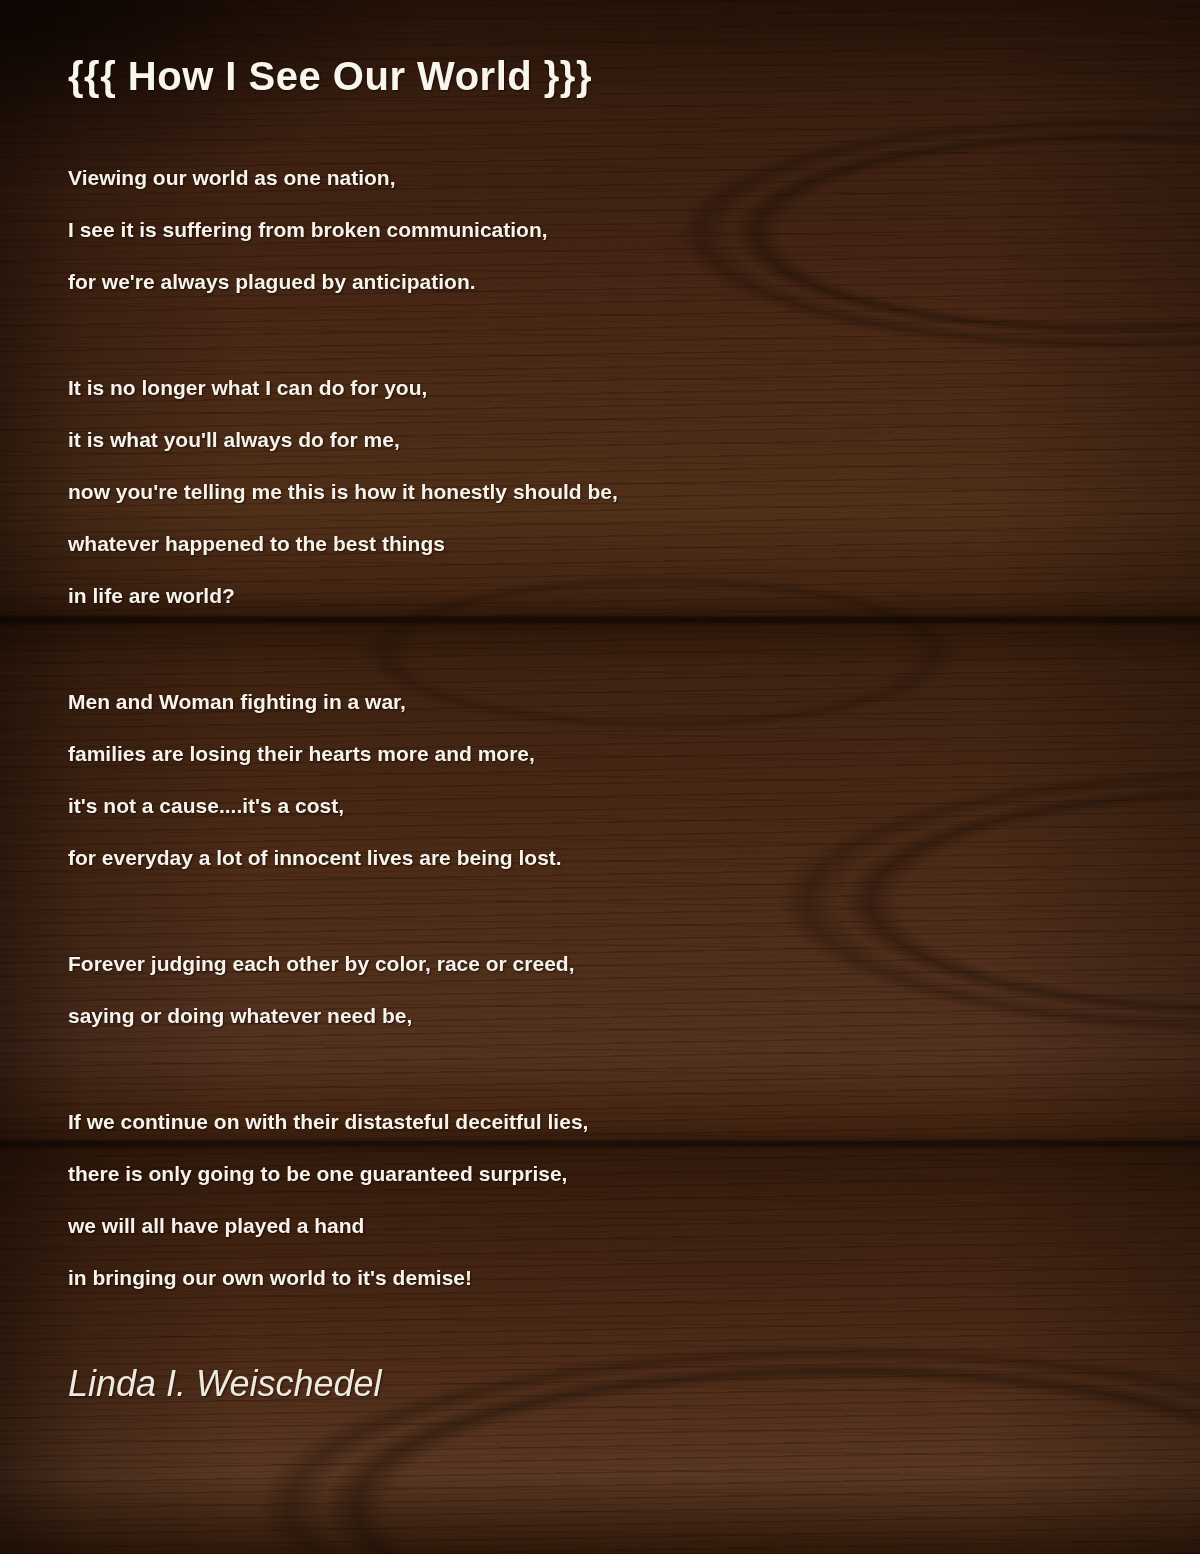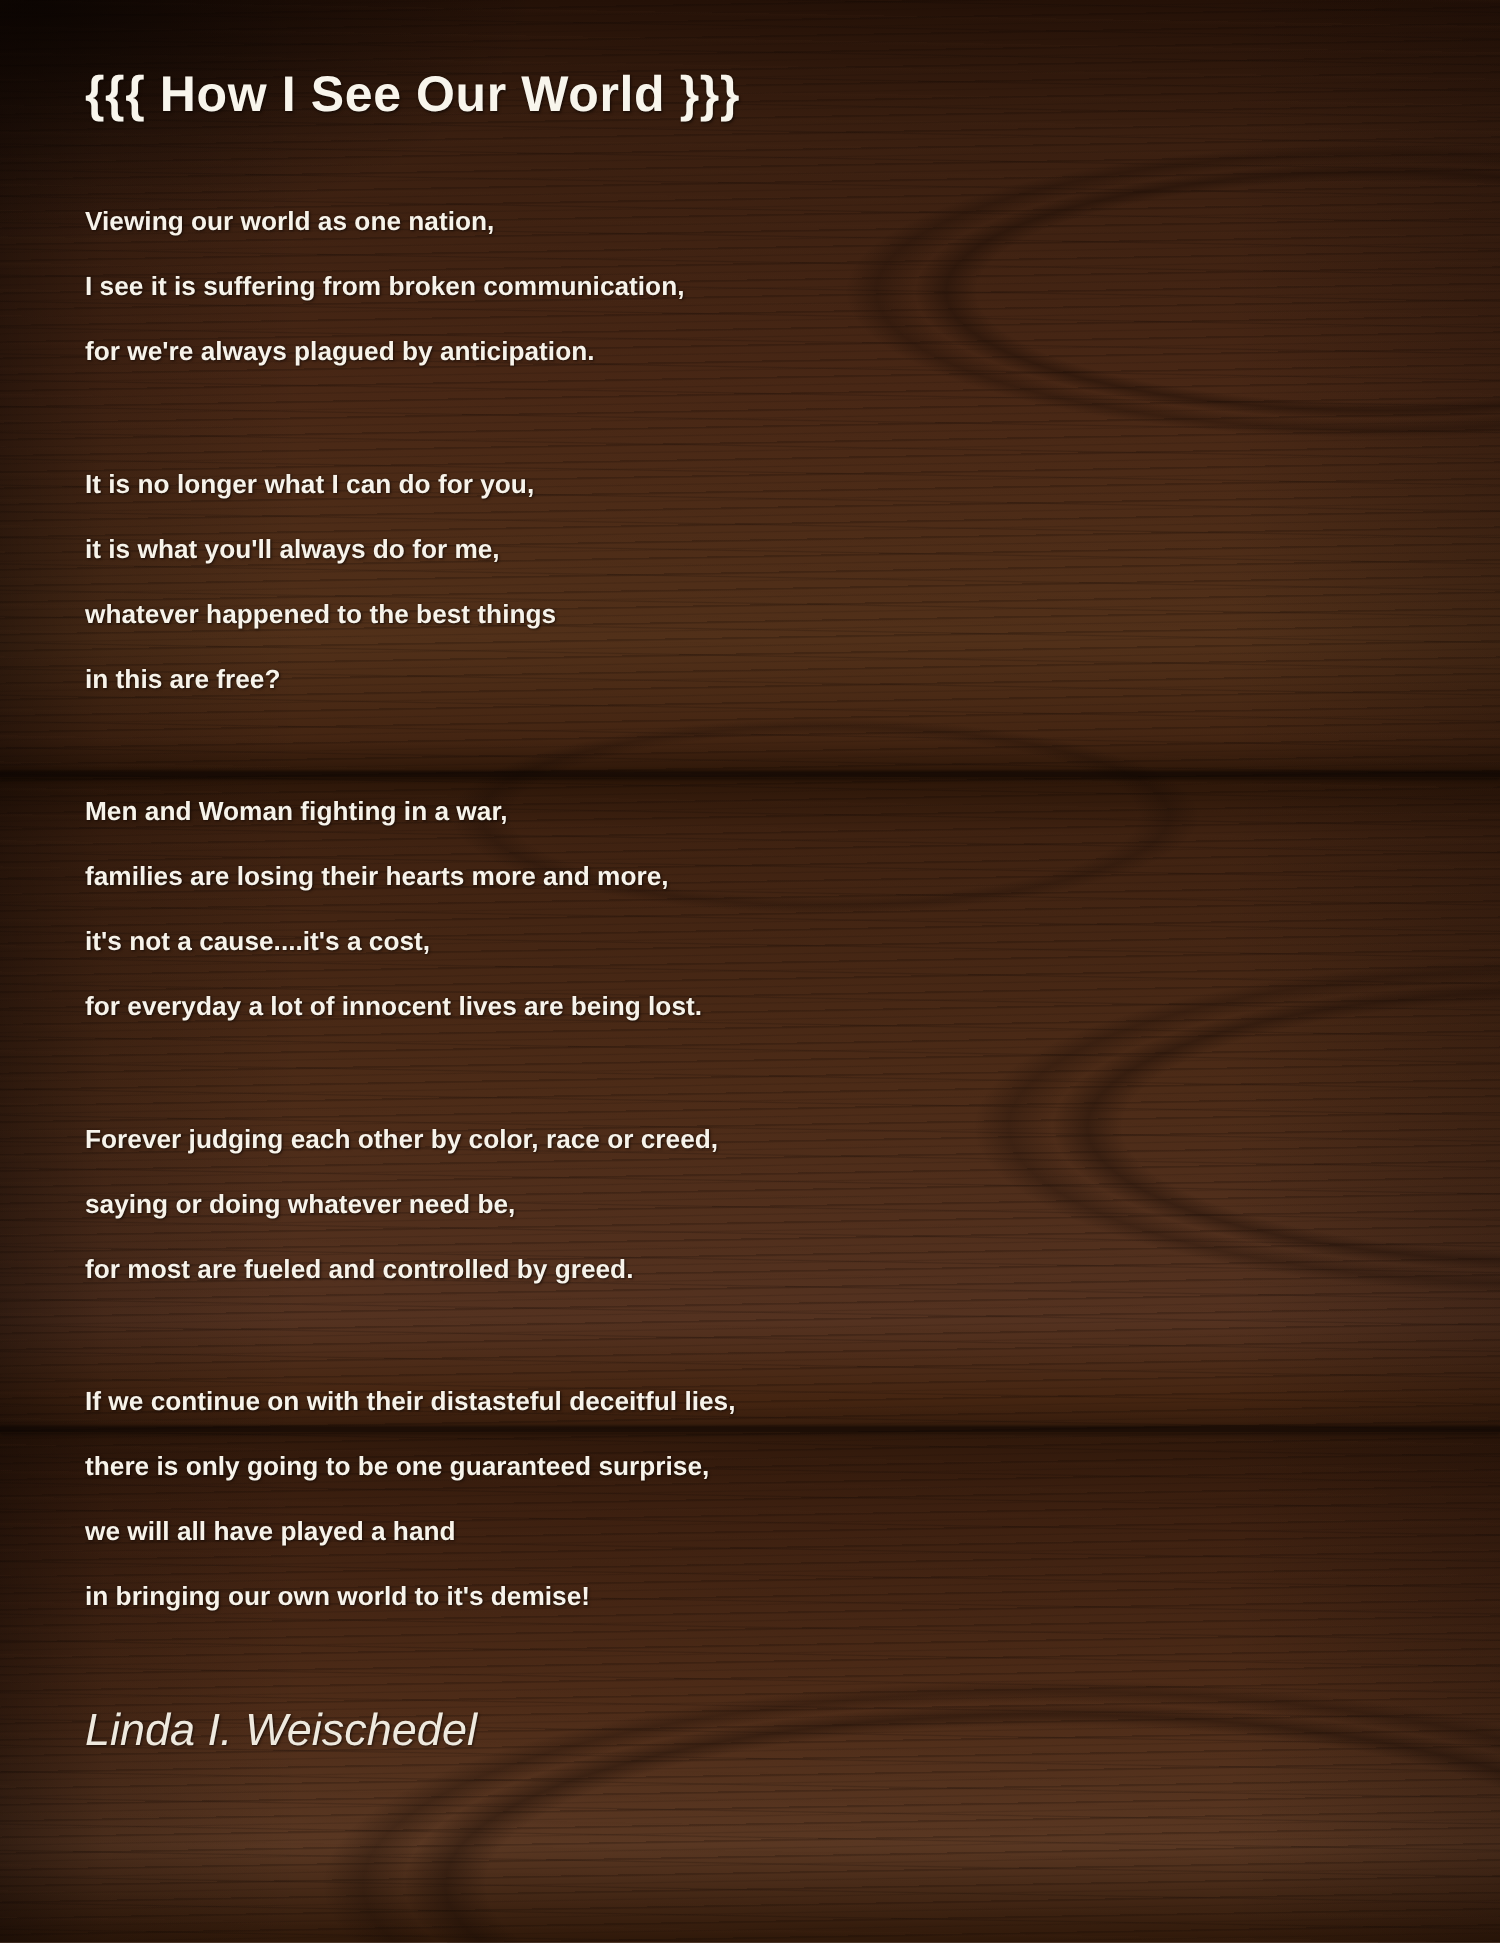--- a/index.html
+++ b/index.html
@@ -102,35 +102,35 @@
 
     <div class="stanza">
       <p class="poem-line">Viewing our world as one nation,</p>
       <p class="poem-line">I see it is suffering from broken communication,</p>
       <p class="poem-line">for we're always plagued by anticipation.</p>
     </div>
 
     <div class="stanza">
       <p class="poem-line">It is no longer what I can do for you,</p>
       <p class="poem-line">it is what you'll always do for me,</p>
+      <p class="poem-line">now you're telling me this is how it honestly should be,</p>
       <p class="poem-line">whatever happened to the best things</p>
-      <p class="poem-line">in this are free?</p>
+      <p class="poem-line">in life are world?</p>
     </div>
 
     <div class="stanza">
       <p class="poem-line">Men and Woman fighting in a war,</p>
       <p class="poem-line">families are losing their hearts more and more,</p>
       <p class="poem-line">it's not a cause....it's a cost,</p>
       <p class="poem-line">for everyday a lot of innocent lives are being lost.</p>
     </div>
 
     <div class="stanza">
       <p class="poem-line">Forever judging each other by color, race or creed,</p>
       <p class="poem-line">saying or doing whatever need be,</p>
-      <p class="poem-line">for most are fueled and controlled by greed.</p>
     </div>
 
     <div class="stanza">
       <p class="poem-line">If we continue on with their distasteful deceitful lies,</p>
       <p class="poem-line">there is only going to be one guaranteed surprise,</p>
       <p class="poem-line">we will all have played a hand</p>
       <p class="poem-line">in bringing our own world to it's demise!</p>
     </div>
 
     <p class="author">Linda I. Weischedel</p>

